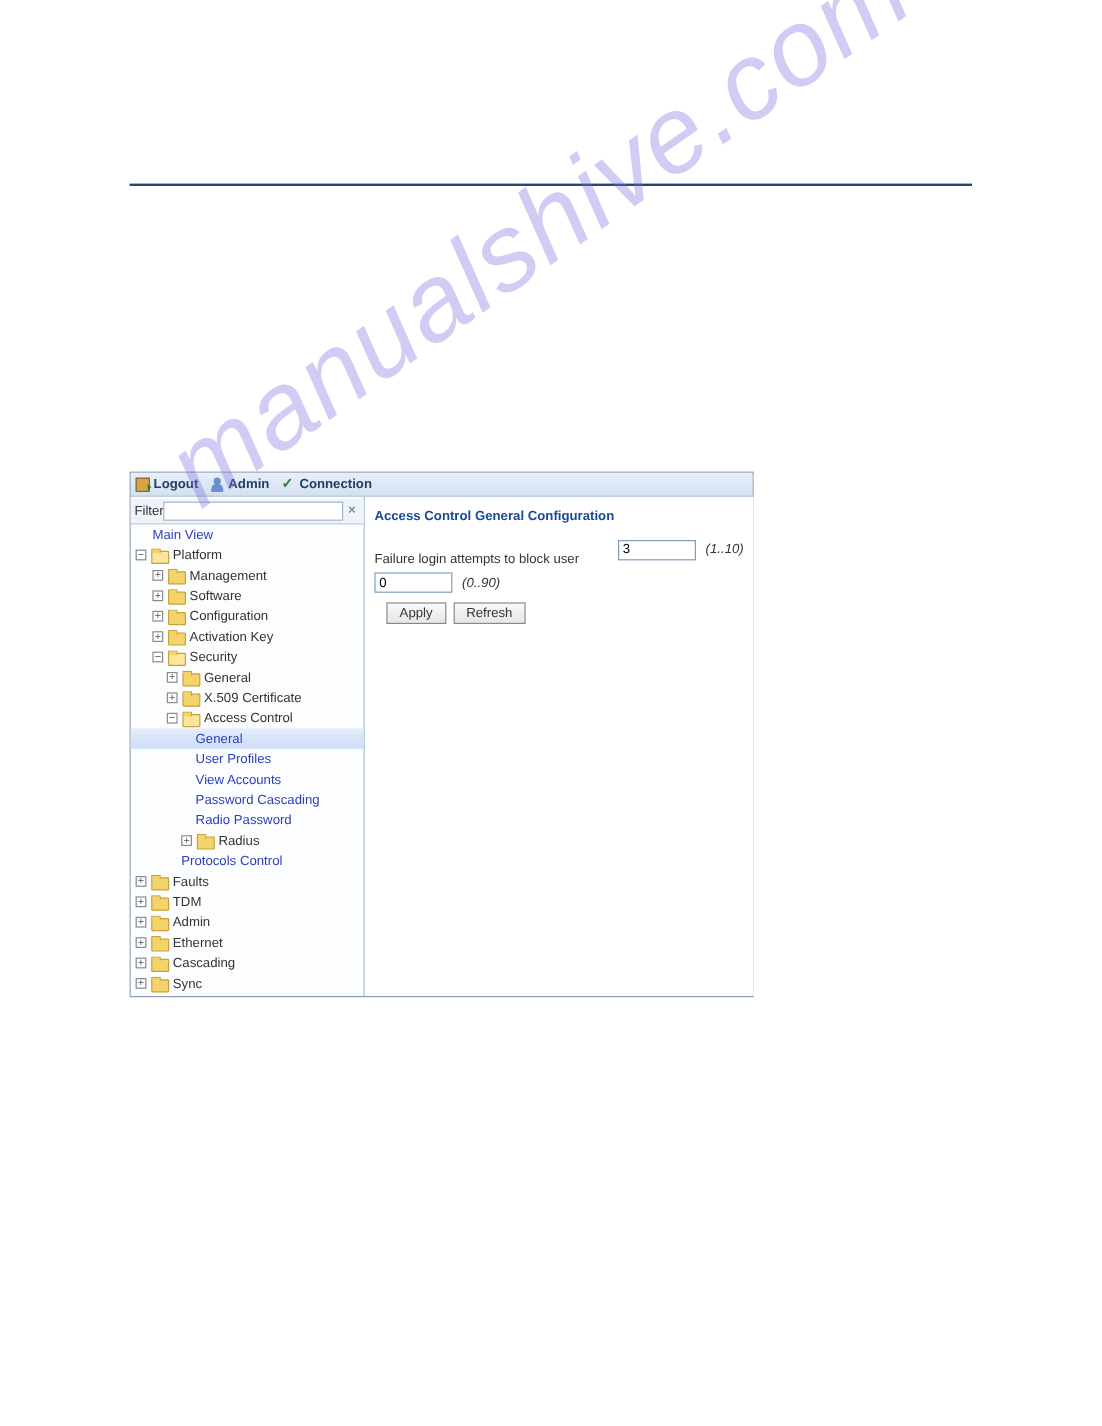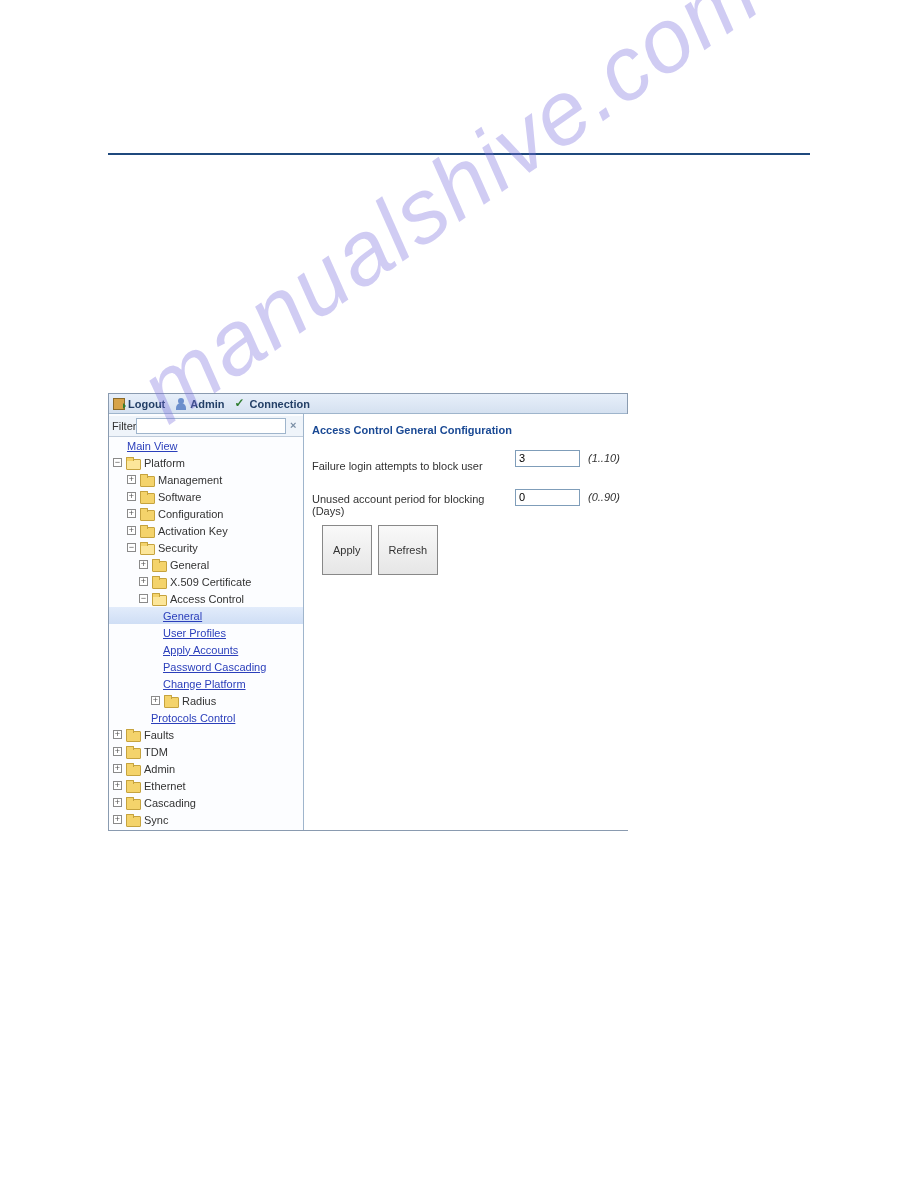--- a/index.html
+++ b/index.html
@@ -126,39 +126,39 @@
     .form-row .hint { color: #333; margin-left: 3px; font-style: italic; }
     .button-row {
       margin-top: 8px;
       display: flex;
       gap: 6px;
       padding-left: 10px;
     }
     .btn {
       background: linear-gradient(#f9f9f9, #e6e6e6);
       border: 1px solid #888;
-      padding: 18px 10px;
+      padding: 2px 10px;
       font-size: 11px;
       cursor: pointer;
       color: #333;
     }
     
     .tree .row {
       display: flex;
       align-items: center;
       height: 17px;
       padding-left: 4px;
       gap: 2px;
       white-space: nowrap;
       cursor: pointer;
     }
     .tree .row.selected {
       background: linear-gradient(#e2ecfb, #cfdef5);
     }
-    .tree .link { color: #2b3fbb; text-decoration: underline; }
+    .tree .link { color: #2b3fbb; }
     .tree .label { color: #333; }
     .expander {
       width: 9px; height: 9px;
       border: 1px solid #8a8a8a;
       display: inline-flex;
       align-items: center;
       justify-content: center;
       font-size: 9px;
       line-height: 7px;
       color: #555;
@@ -300,31 +300,31 @@
           <span class="link">General</span>
         </div>
 
         <div class="row">
           <span class="ind i4"></span>
           <span class="link">User Profiles</span>
         </div>
 
         <div class="row">
           <span class="ind i4"></span>
-          <span class="link">Apply Accounts</span>
+          <span class="link">View Accounts</span>
         </div>
 
         <div class="row">
           <span class="ind i4"></span>
           <span class="link">Password Cascading</span>
         </div>
 
         <div class="row">
           <span class="ind i4"></span>
-          <span class="link">Change Platform</span>
+          <span class="link">Radio Password</span>
         </div>
 
         <div class="row">
           <span class="ind i3"></span>
           <span class="expander">+</span>
           <span class="folder-icon"></span>
           <span class="label">Radius</span>
         </div>
 
         <div class="row">
@@ -376,21 +376,20 @@
         <div class="section-title">Access Control General Configuration</div>
 
         <div class="form-row">
           <span class="lbl">Failure login attempts to block user</span>
           <input type="text" value="3" style="">
           <span class="hint">(1..10)</span>
         </div>
 
 
         <div class="form-row">
-          <span class="lbl">Unused account period for blocking (Days)</span>
           <input type="text" value="0" style="">
           <span class="hint">(0..90)</span>
         </div>
 
         <div class="button-row">
           <button class="btn">Apply</button>
           <button class="btn">Refresh</button>
         </div>
       </div>
     </div>

